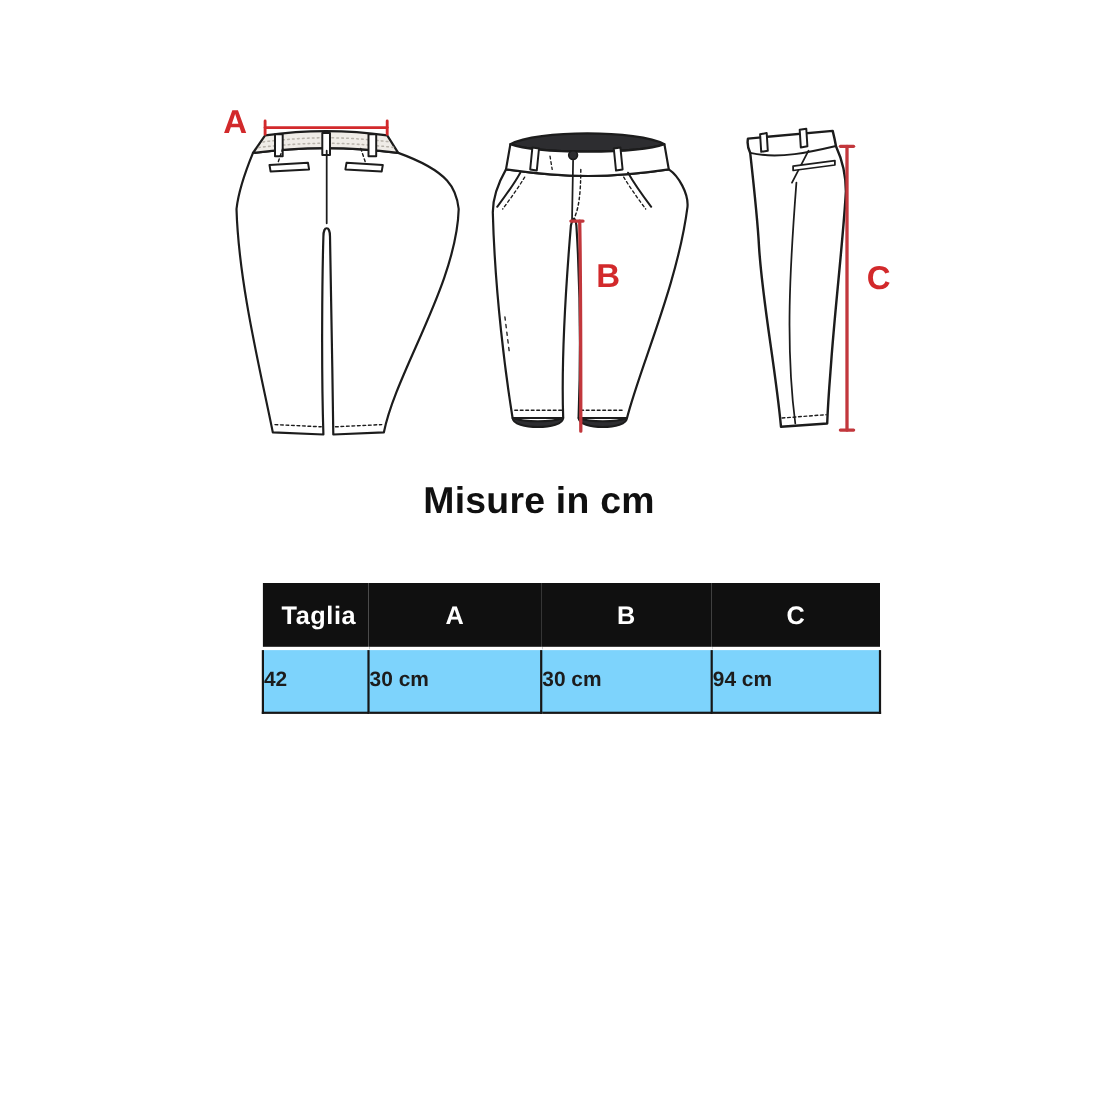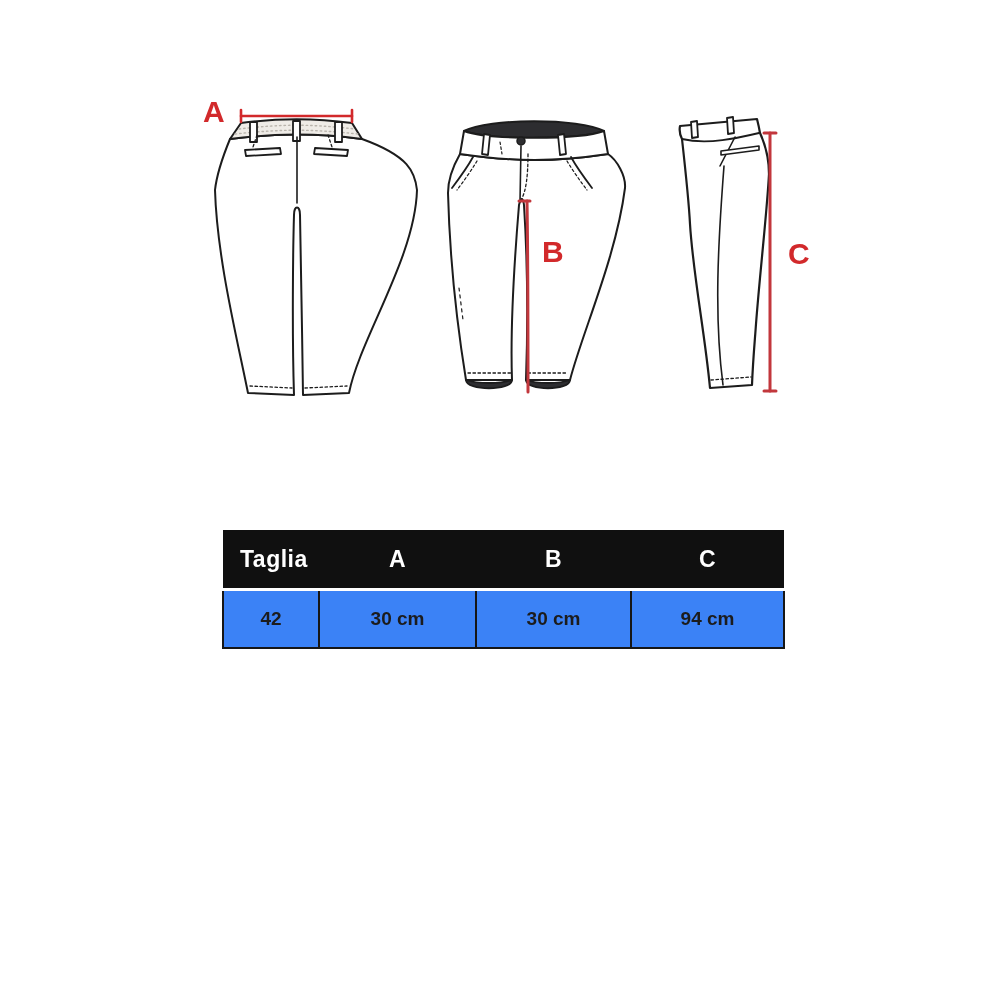--- a/index.html
+++ b/index.html
@@ -11,30 +11,30 @@
   .diagram-svg{position:absolute;}
   .measure-label{
     position:absolute;color:#d2292b;font-weight:800;font-size:30px;line-height:1;
     letter-spacing:0;
   }
   .page-title{
     position:absolute;top:436px;left:0;width:980px;text-align:center;
     font-size:34px;font-weight:800;color:#101010;letter-spacing:0.2px;
   }
   table.size-table{
-    position:absolute;left:222px;top:530px;border-collapse:collapse;table-layout:fixed;
+    position:absolute;left:238px;top:530px;border-collapse:collapse;table-layout:fixed;
   }
   table.size-table th{
     background:#101010;color:#ffffff;height:58px;font-size:23px;font-weight:700;
     text-align:center;letter-spacing:0.5px;border:0;border-bottom:3px solid #ffffff;
     padding:0;
   }
   table.size-table th.first{ text-align:left;padding-left:17px; }
   table.size-table td{
-    background:#3b82f6;border:2px solid #161616;height:56px;text-align:center;
+    background:#7dd3fc;border:2px solid #161616;height:56px;text-align:left;
     font-size:19px;font-weight:700;color:#1c1c1c;padding:0;
   }
 </style>
 </head>
 <body>
 
 <div class="stage">
 
   <svg class="diagram-svg" style="left:197px;top:98px;" width="228" height="312" viewBox="0 0 228 312">
     <g fill="none" stroke="#1c1c1c" stroke-width="2" stroke-linecap="round" stroke-linejoin="round">
@@ -128,20 +128,21 @@
     </g>
 
     <g stroke="#c2373c" stroke-width="3" stroke-linecap="round">
       <line x1="101" y1="29" x2="113" y2="29"></line>
       <line x1="107" y1="29" x2="107" y2="287"></line>
       <line x1="101" y1="287" x2="113" y2="287"></line>
     </g>
   </svg>
   <div class="measure-label" style="left:788px;top:239px;">C</div>
 
+  <div class="page-title">Misure in cm</div>
 
   <table class="size-table">
     <colgroup>
       <col style="width:96px">
         <col style="width:157px">
         <col style="width:155px">
         <col style="width:153px">
     </colgroup>
     <thead>
       <tr>

